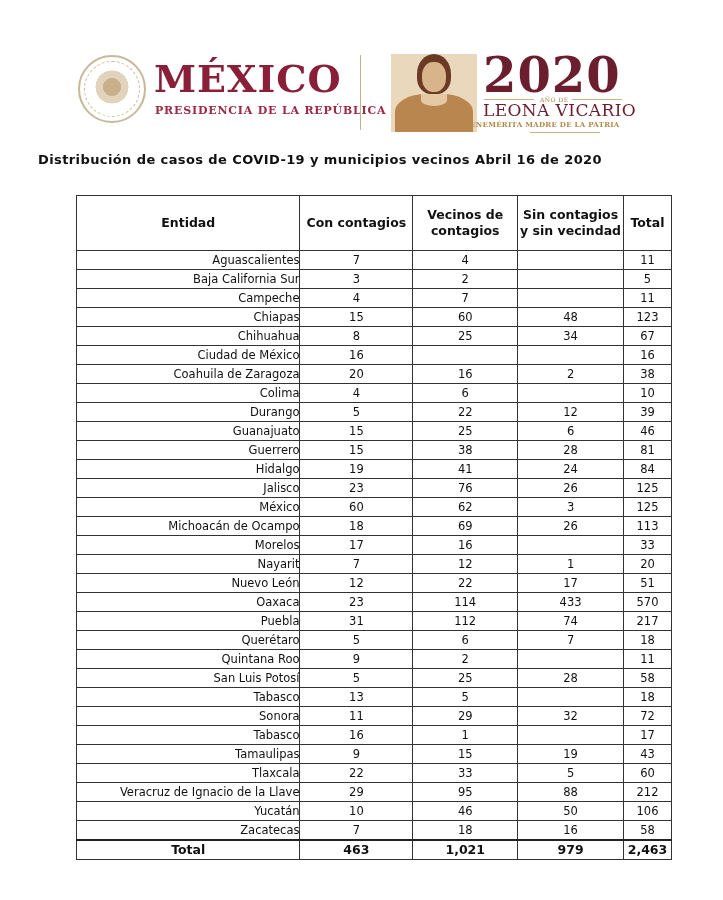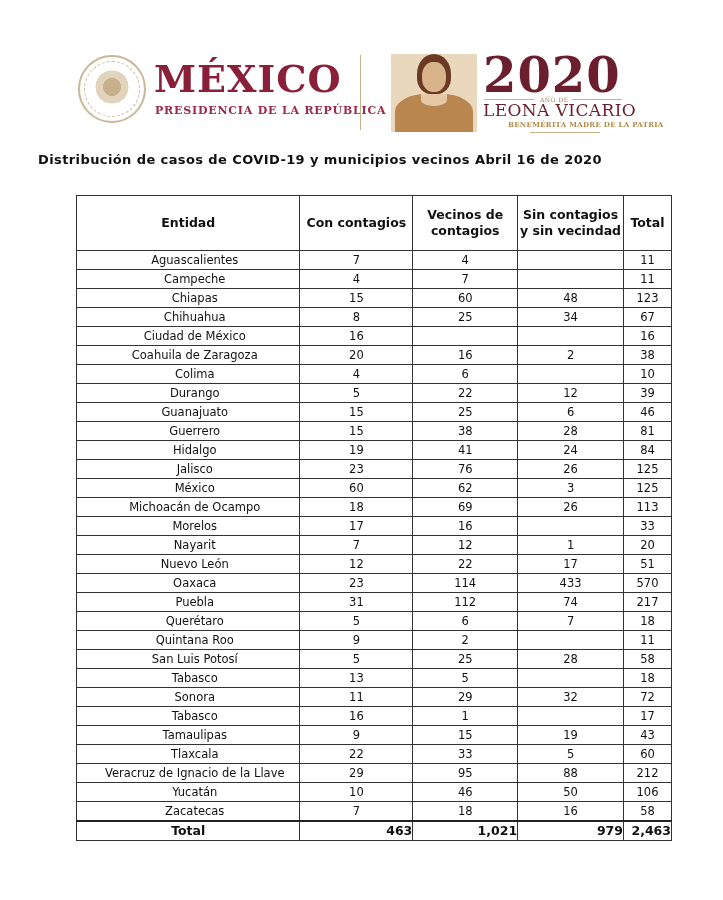--- a/index.html
+++ b/index.html
@@ -23,34 +23,34 @@
   .portrait .face { position: absolute; left: 31px; top: 8px; width: 24px; height: 30px; border-radius: 45%; background: #d9b48a; }
   .portrait .body { position: absolute; left: 4px; top: 40px; width: 78px; height: 44px; border-radius: 40% 40% 0 0; background: #b9864f; }
   .portrait .collar { position: absolute; left: 30px; top: 40px; width: 26px; height: 12px; border-radius: 0 0 50% 50%; background: #e4c9a4; }
 
   .year { position: absolute; left: 483px; top: 50px; font-family: "DejaVu Serif", serif; font-weight: bold; font-size: 48px;
           color: #6b1f2e; line-height: 50px; letter-spacing: 1px; }
   .ano-de { position: absolute; left: 540px; top: 96px; font-family: "DejaVu Serif", serif; font-size: 6px; color: #a0843f; letter-spacing: 0.5px; }
   .ano-line { position: absolute; top: 99px; height: 1px; background: #c8b08a; }
   .leona { position: absolute; left: 483px; top: 100px; font-family: "DejaVu Serif", serif; font-weight: normal; font-size: 17px;
           color: #6b1f2e; letter-spacing: 0.4px; line-height: 20px; }
-  .benemerita { position: absolute; left: 508px; top: 120px; font-family: "DejaVu Serif", serif; font-weight: bold; font-size: 7px;
+  .benemerita { position: absolute; left: 464px; top: 120px; font-family: "DejaVu Serif", serif; font-weight: bold; font-size: 7px;
           color: #b08a4a; letter-spacing: 0.3px; }
   .bene-line { position: absolute; left: 530px; top: 132px; width: 70px; height: 1px; background: #c8b08a; }
 
   .doc-title { position: absolute; left: 0; width: 640px; top: 152px; text-align: center; font-family: "DejaVu Sans", sans-serif;
           font-weight: bold; font-size: 13px; letter-spacing: 0.4px; color: #111; }
 
   table.data { position: absolute; left: 76px; top: 195px; width: 596px; border-collapse: collapse; font-family: "DejaVu Sans", sans-serif; }
   table.data th, table.data td { border: 1.2px solid #333; padding: 0; }
   table.data th { height: 54px; font-weight: bold; font-size: 12.5px; text-align: center; line-height: 16px; }
   table.data td { height: 18px; font-size: 11.5px; line-height: 18px; }
-  table.data td.name { padding-left: 13px; text-align: center; }
+  table.data td.name { padding-left: 13px; text-align: right; }
   table.data td.num { text-align: center; }
-  table.data tr.total td { font-weight: bold; font-size: 12.5px; border-top: 2px solid #222; text-align: right; }
+  table.data tr.total td { font-weight: bold; font-size: 12.5px; border-top: 2px solid #222; }
   table.data tr.total td.name { text-align: center; padding-left: 0; }
   col.c1 { width: 224px; } col.c2 { width: 113px; } col.c3 { width: 105px; } col.c4 { width: 106px; } col.c5 { width: 48px; }
 </style>
 </head>
 <body>
 
 <div class="header">
   <div class="seal"></div>
   <div class="mexico-title">MÉXICO</div>
   <div class="mexico-sub">PRESIDENCIA DE LA REPÚBLICA</div>
@@ -92,20 +92,27 @@
   </thead>
   <tbody id="tbody">
       <tr>
         <td class="name">Aguascalientes</td>
         <td class="num">7</td>
         <td class="num">4</td>
         <td class="num"></td>
         <td class="num">11</td>
       </tr>
       <tr>
+        <td class="name">Baja California Sur</td>
+        <td class="num">3</td>
+        <td class="num">2</td>
+        <td class="num"></td>
+        <td class="num">5</td>
+      </tr>
+      <tr>
         <td class="name">Campeche</td>
         <td class="num">4</td>
         <td class="num">7</td>
         <td class="num"></td>
         <td class="num">11</td>
       </tr>
       <tr>
         <td class="name">Chiapas</td>
         <td class="num">15</td>
         <td class="num">60</td>

